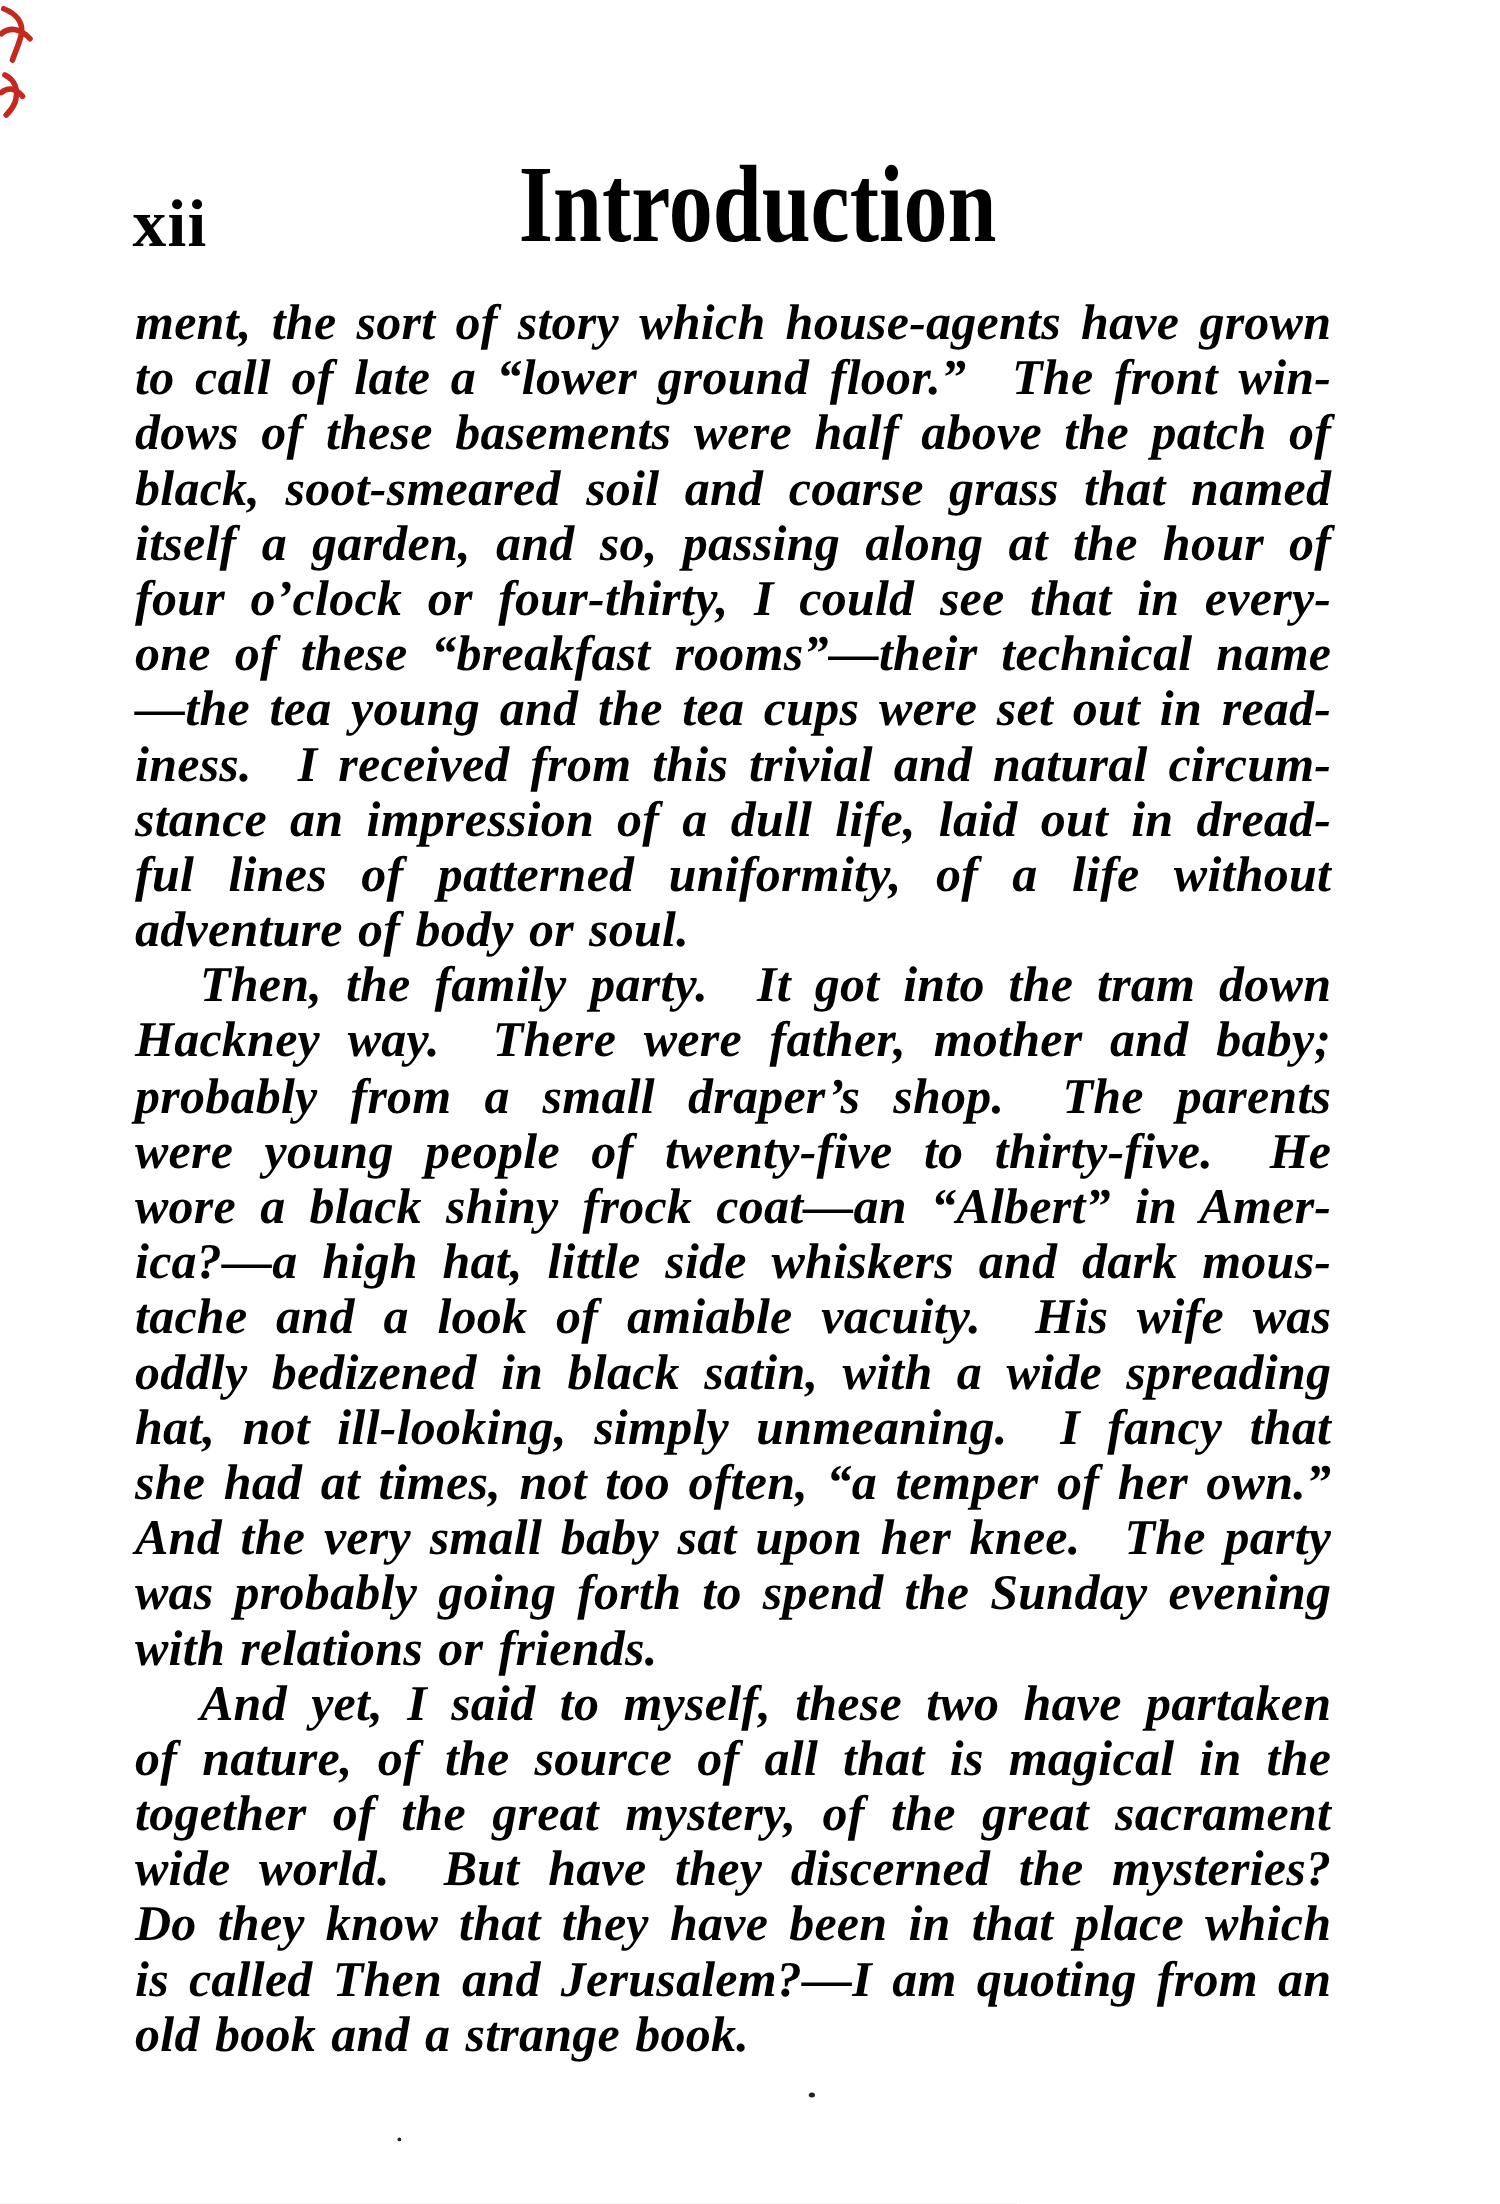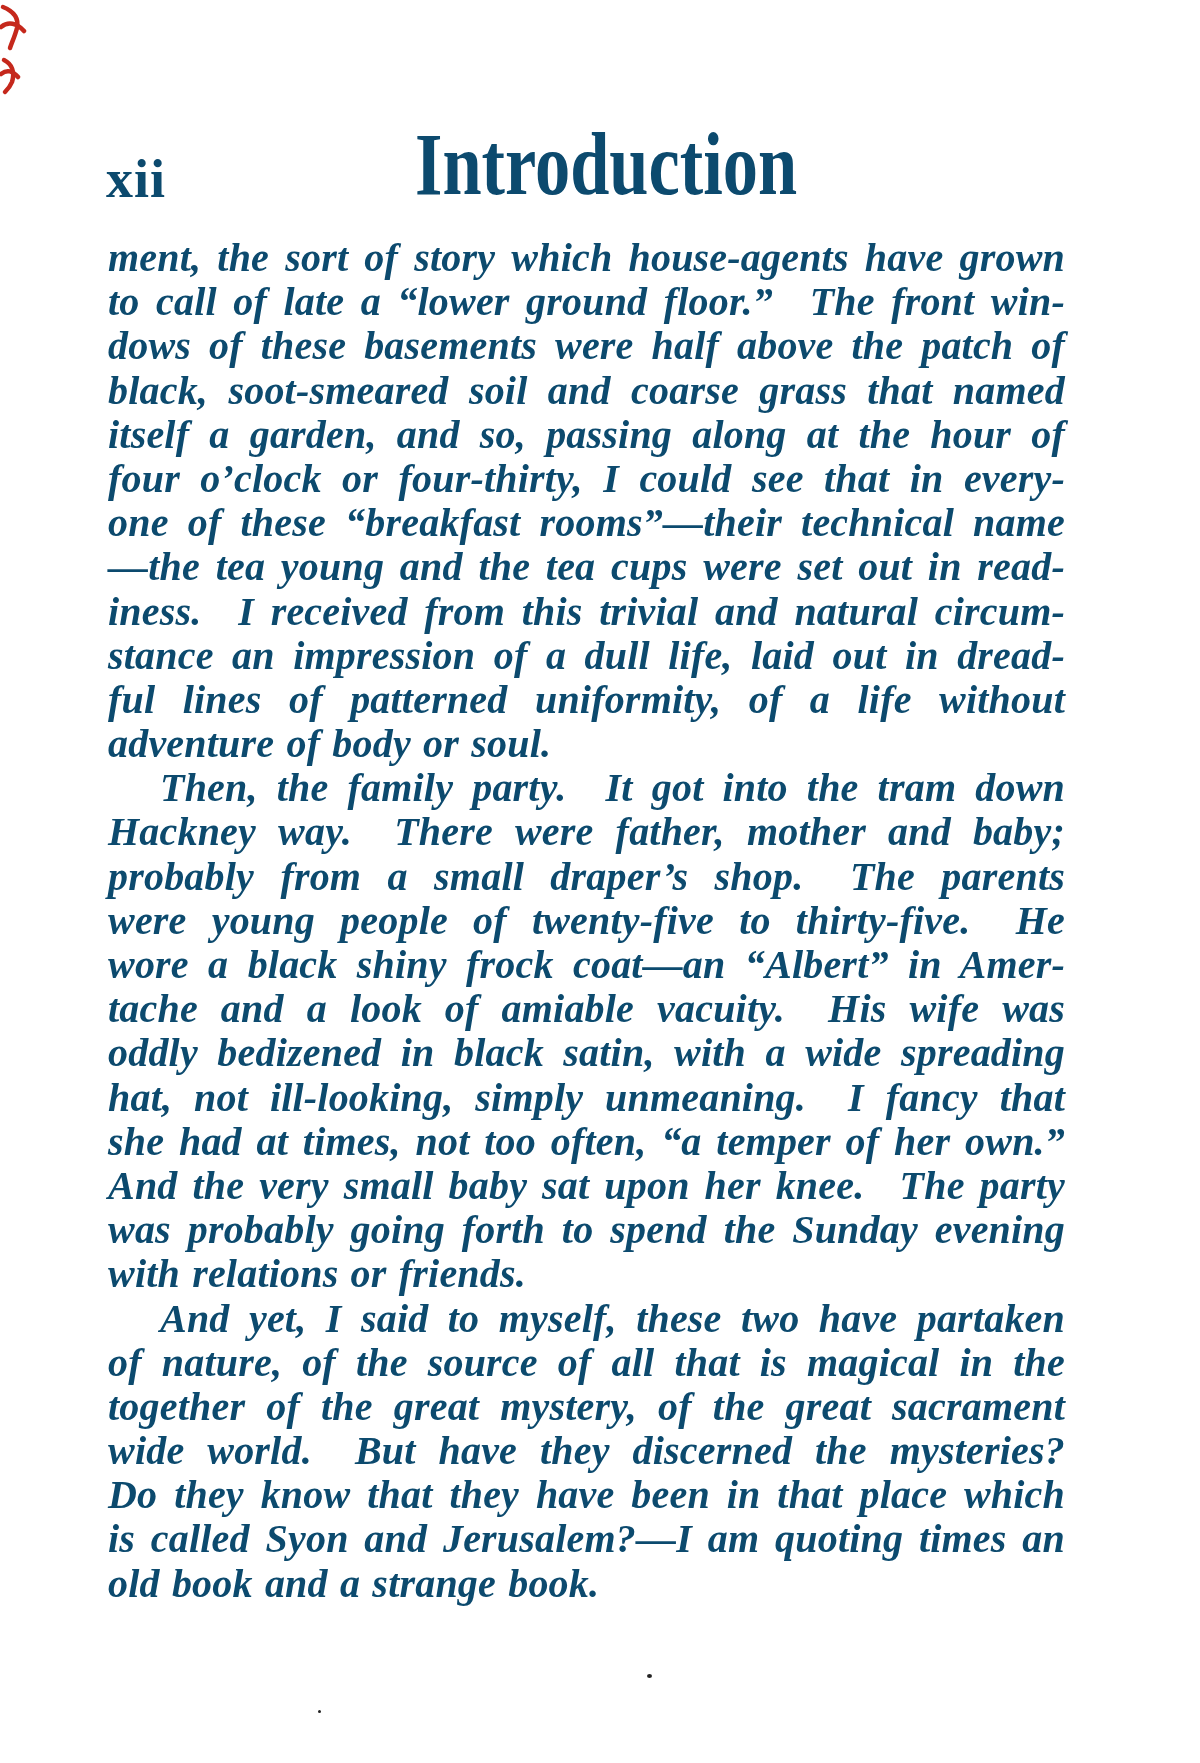--- a/index.html
+++ b/index.html
@@ -2,21 +2,21 @@
 <html><head>
 <meta charset="utf-8">
 <style>
   html,body{margin:0;padding:0;background:#e8e8e8;}
   .page{
     position:relative;
     width:1200px;height:1763px;
     background:#ffffff;
     overflow:hidden;
     font-family:"Liberation Serif","DejaVu Serif",serif;
-    color:#0c4a6e;
+    color:#000000;
   }
   
   .folio{
     position:absolute;left:106px;top:152px;
     font-size:54px;line-height:54px;font-weight:700;
     letter-spacing:1px;
   }
   .title{
     position:absolute;left:415px;top:121px;
     font-size:88px;line-height:88px;font-weight:700;
@@ -81,34 +81,35 @@
         <div class="line">stance an impression of a dull life, laid out in dread-</div>
         <div class="line">ful lines of patterned uniformity, of a life without</div>
         <div class="line lastline">adventure of body or soul.</div>
       </div>
       <div>
         <div class="line indent">Then, the family party.  It got into the tram down</div>
         <div class="line">Hackney way.  There were father, mother and baby;</div>
         <div class="line">probably from a small draper’s shop.  The parents</div>
         <div class="line">were young people of twenty-five to thirty-five.  He</div>
         <div class="line">wore a black shiny frock coat—an “Albert” in Amer-</div>
+        <div class="line">ica?—a high hat, little side whiskers and dark mous-</div>
         <div class="line">tache and a look of amiable vacuity.  His wife was</div>
         <div class="line">oddly bedizened in black satin, with a wide spreading</div>
         <div class="line">hat, not ill-looking, simply unmeaning.  I fancy that</div>
         <div class="line">she had at times, not too often, “a temper of her own.”</div>
         <div class="line">And the very small baby sat upon her knee.  The party</div>
         <div class="line">was probably going forth to spend the Sunday evening</div>
         <div class="line lastline">with relations or friends.</div>
       </div>
       <div>
         <div class="line indent">And yet, I said to myself, these two have partaken</div>
         <div class="line">of nature, of the source of all that is magical in the</div>
         <div class="line">together of the great mystery, of the great sacrament</div>
         <div class="line">wide world.  But have they discerned the mysteries?</div>
         <div class="line">Do they know that they have been in that place which</div>
-        <div class="line">is called Syon and Jerusalem?—I am quoting times an</div>
+        <div class="line">is called Then and Jerusalem?—I am quoting from an</div>
         <div class="line lastline">old book and a strange book.</div>
       </div>
     </main>
 
   <div class="speck speck-a"></div>
   <div class="speck speck-b"></div>
 </div>
 
 </body></html>

